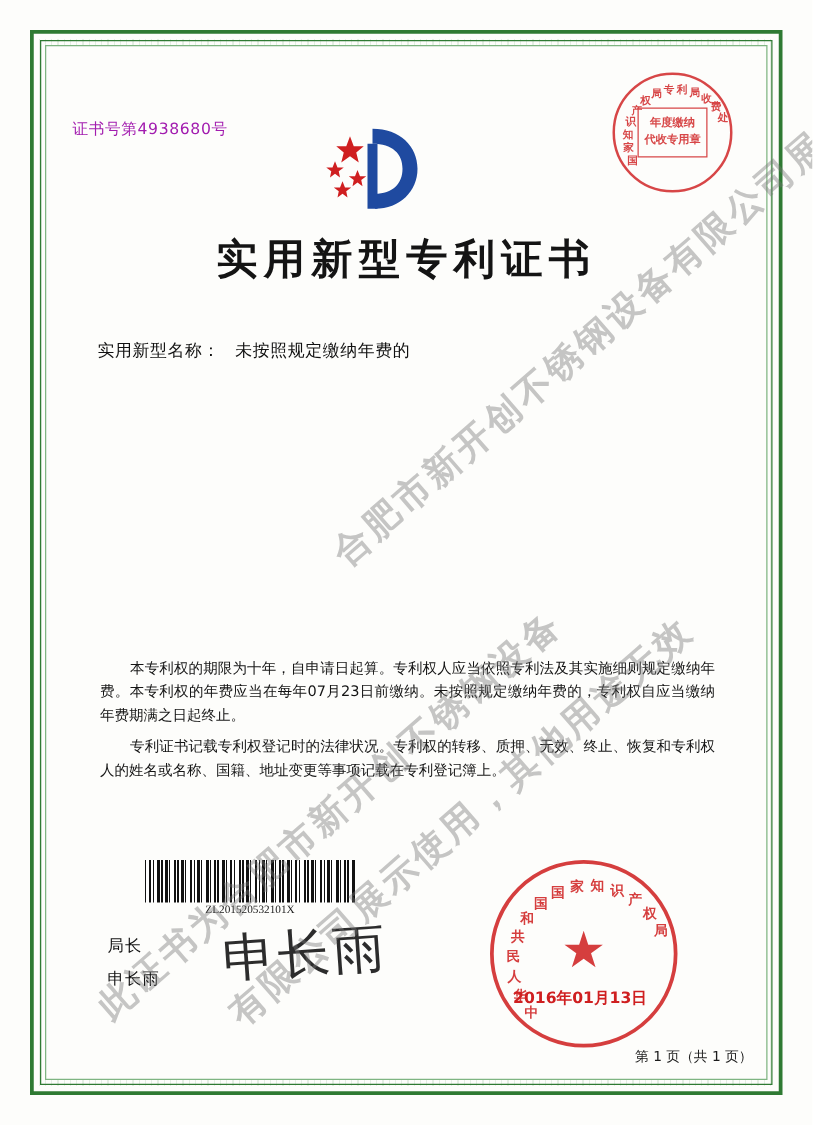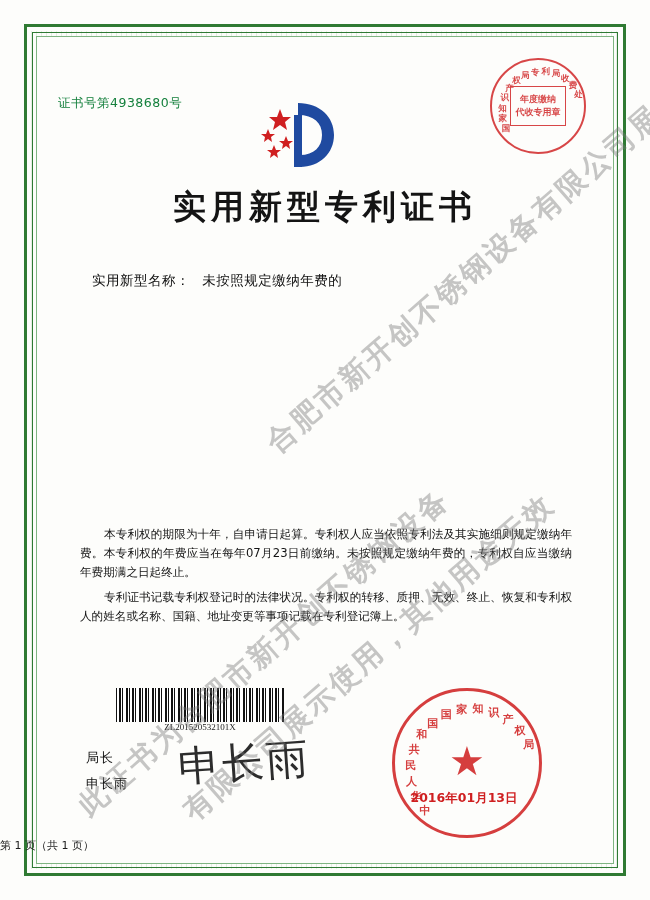--- a/index.html
+++ b/index.html
@@ -74,21 +74,21 @@
     height: 828px;
     background: #fdfdfb;
   }
 
   
   .cert-no {
     position: absolute;
     left: 58px;
     top: 95px;
     font-size: 12.5px;
-    color: #15803d;
+    color: #a21caf;
     letter-spacing: .5px;
   }
 
   
   .logo {
     position: absolute;
     left: 258px;
     top: 95px;
     width: 90px;
     height: 80px;
@@ -119,21 +119,20 @@
     position: relative;
     height: 40px;
     font-size: 13.5px;
     color: #111;
     white-space: nowrap;
   }
   .field-label {
     display: inline-block;
     color: #111;
     letter-spacing: .5px;
-    margin-left: 14px;
   }
   .field-value {
     display: inline-block;
     margin-left: 8px;
     color: #111;
     letter-spacing: .5px;
   }
 
   
   .body-text {
@@ -283,21 +282,21 @@
     transform-origin: 0 0;
     color: #cf1f20;
   }
 
   
   .footer {
     position: absolute;
     left: 0;
     top: 838px;
     width: 602px;
-    text-align: left;
+    text-align: right;
     font-size: 11px;
     color: #1c1c1c;
   }
 
   
   .wm {
     position: absolute;
     color: rgba(120, 120, 120, 0.42);
     font-size: 29px;
     font-weight: bold;

